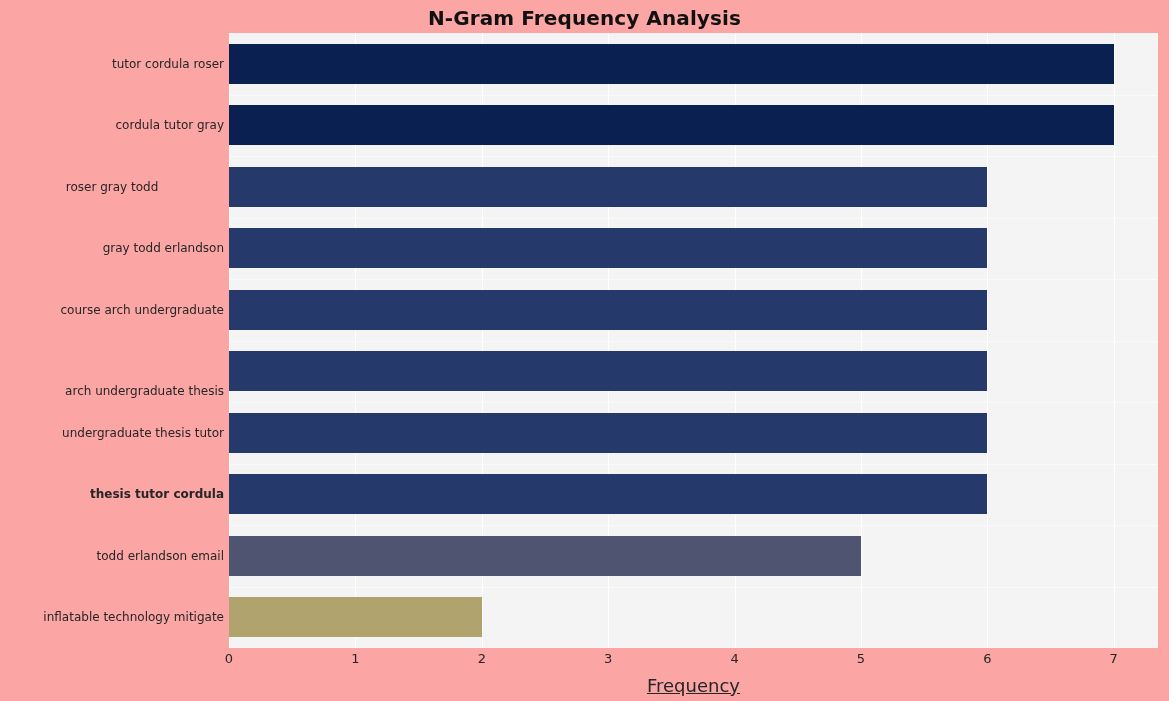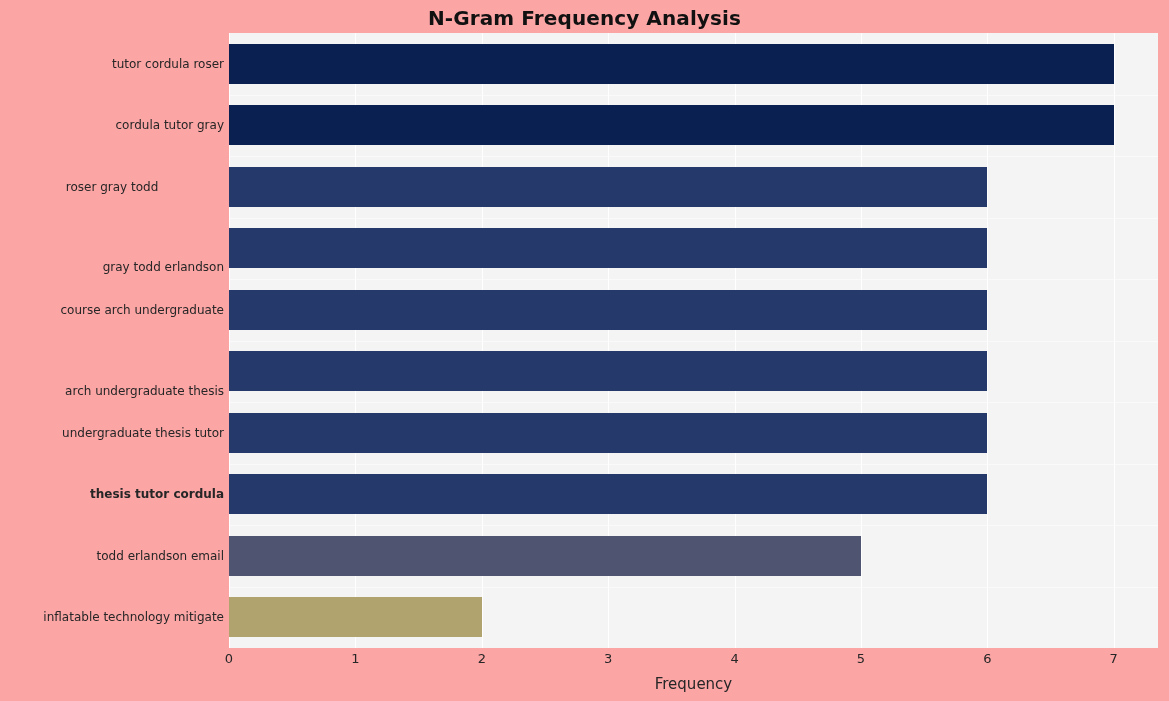--- a/index.html
+++ b/index.html
@@ -106,23 +106,24 @@
     transform: translateX(-50%);
     white-space: nowrap;
   }
 
   #x-axis-title {
     position: absolute;
     left: 229px;
     top: 675px;
     width: 929px;
     text-align: center;
-    font-size: 15px;
+    font-size: 18px;
     color: #262626;
     white-space: nowrap;
+    text-decoration: underline;
   }
 </style>
 </head>
 <body>
 
 <div id="figure">
 
   <div id="chart-title">N-Gram Frequency Analysis</div>
 
   <div id="plot-area">
@@ -152,21 +153,21 @@
       <div class="bar" title="undergraduate thesis tutor: 6" style="width: 758.367px; top: 379.75px; background: rgb(38, 57, 107);"></div>
       <div class="bar" title="thesis tutor cordula: 6" style="width: 758.367px; top: 441.25px; background: rgb(38, 57, 107);"></div>
       <div class="bar" title="todd erlandson email: 5" style="width: 631.973px; top: 502.75px; background: rgb(79, 84, 113);"></div>
       <div class="bar" title="inflatable technology mitigate: 2" style="width: 252.789px; top: 564.25px; background: rgb(176, 163, 110);"></div>
     </div>
 
   <div id="y-axis-labels">
       <div class="ytick" style="top: 30.75px;">tutor cordula roser</div>
       <div class="ytick" style="top: 92.25px;">cordula tutor gray</div>
       <div class="ytick" style="top: 153.75px; text-align: center;">roser gray todd</div>
-      <div class="ytick" style="top: 215.25px; margin-top: 19px;">gray todd erlandson</div>
+      <div class="ytick" style="top: 215.25px;">gray todd erlandson</div>
       <div class="ytick" style="top: 276.75px;">course arch undergraduate</div>
       <div class="ytick" style="top: 338.25px; margin-top: 20px;">arch undergraduate thesis</div>
       <div class="ytick" style="top: 399.75px;">undergraduate thesis tutor</div>
       <div class="ytick" style="top: 461.25px; font-weight: bold;">thesis tutor cordula</div>
       <div class="ytick" style="top: 522.75px; text-align: right;">todd erlandson email</div>
       <div class="ytick" style="top: 584.25px;">inflatable technology mitigate</div>
     </div>
 
   <div id="x-axis-ticks">
       <div class="xtick" style="left: 229px;">0</div>

